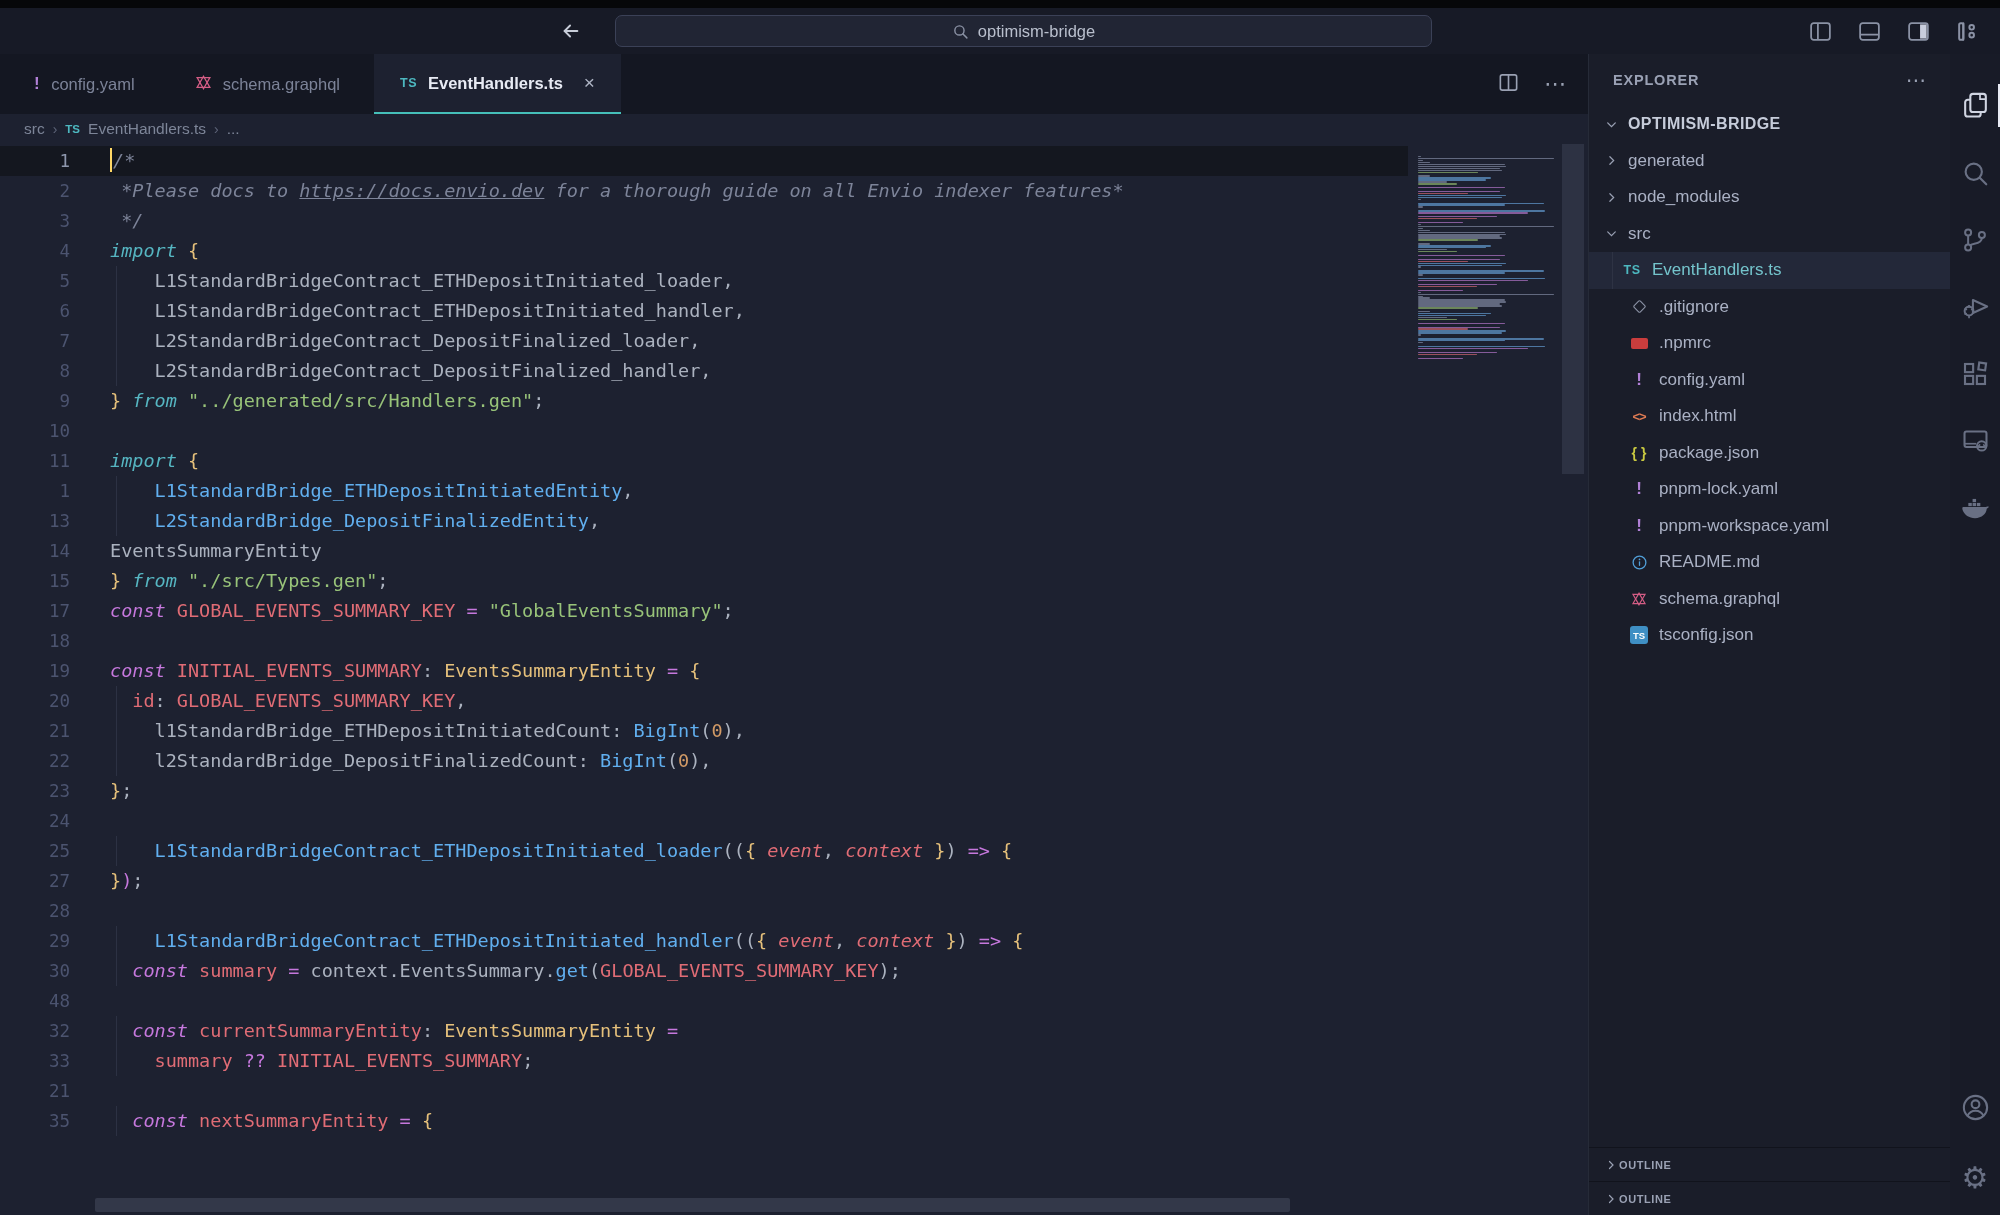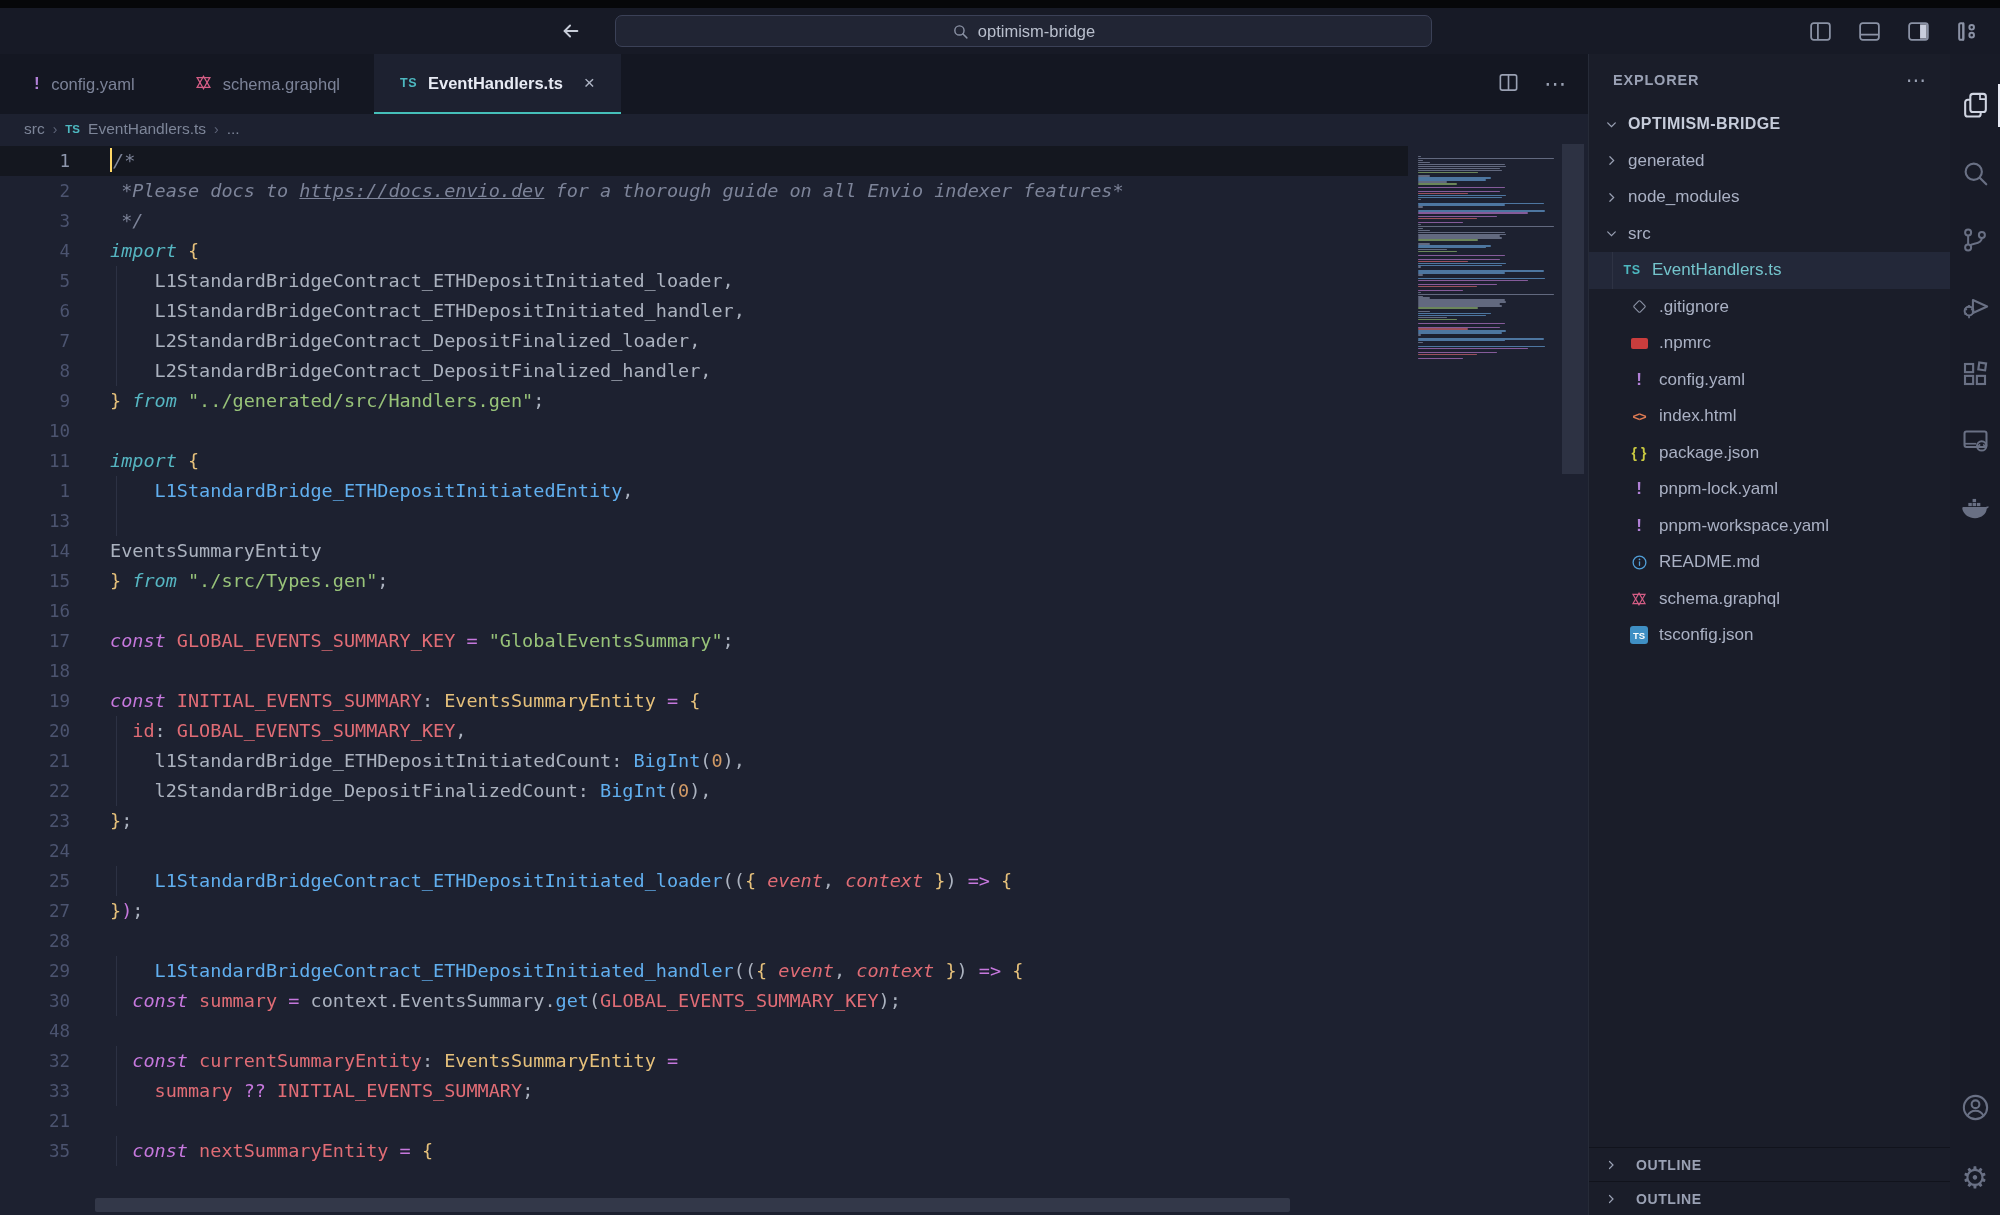--- a/index.html
+++ b/index.html
@@ -81,21 +81,21 @@
   .trow.sel { background:#232839; color:#74c4cc; }
   .trow.child { padding-left:32px; }
   .trow.child::before { content:""; position:absolute; left:23px; top:0; bottom:0; width:1px; background:#2e3344; }
   .fi-ts { color:#4db8c0; font-size:12.5px; letter-spacing:.5px; }
   .fi-yaml { color:#b180d7; font-size:17px; }
   .fi-html { color:#e07b53; font-size:13px; letter-spacing:-1px; font-weight:800; }
   .fi-json { color:#cbcb41; font-size:14px; font-weight:800; }
   .fi-npm { width:17px; height:11px; background:#ca3d3d; border-radius:2px; }
   .fi-tsbadge { width:18px; height:18px; background:#3f8fc4; color:#fff; border-radius:3px; font-size:9.5px; font-weight:800; display:flex; align-items:center; justify-content:center; }
   .sb-spacer { flex:1; }
-  .sb-section { height:34px; display:flex; align-items:center; gap:17px; padding-left:14px; border-top:1px solid #11131c; font-weight:700; font-size:14px; letter-spacing:.6px; color:#9aa1b4; }
+  .sb-section { height:34px; display:flex; align-items:center; gap:0; padding-left:14px; border-top:1px solid #11131c; font-weight:700; font-size:11px; letter-spacing:.6px; color:#9aa1b4; }
   .sb-section .chev { width:16px; display:flex; justify-content:center; }
 
   
   .activitybar { width:50px; background:#181b27; display:flex; flex-direction:column; align-items:center; padding-top:18px; }
   .act { width:50px; height:67px; display:flex; align-items:center; justify-content:center; color:#697084; position:relative; flex:0 0 auto; }
   .act.active { color:#d0d5e2; }
   .act.active::after { content:""; position:absolute; right:0; top:12px; bottom:12px; width:2.5px; background:#e8ebf4; }
   .act-spacer { flex:1; }
   .act .uni { font-size:30px; line-height:1; }
 </style>
@@ -206,24 +206,23 @@
             <div class="line"><span class="ln">3</span><span class="code"><span class="cm"> */</span></span></div>
             <div class="line"><span class="ln">4</span><span class="code"><span class="imp">import</span><span class="pr"> </span><span class="br">{</span></span></div>
             <div class="line"><span class="ln">5</span><span class="guide"></span><span class="code"><span class="pr">    L1StandardBridgeContract_ETHDepositInitiated_loader,</span></span></div>
             <div class="line"><span class="ln">6</span><span class="guide"></span><span class="code"><span class="pr">    L1StandardBridgeContract_ETHDepositInitiated_handler,</span></span></div>
             <div class="line"><span class="ln">7</span><span class="guide"></span><span class="code"><span class="pr">    L2StandardBridgeContract_DepositFinalized_loader,</span></span></div>
             <div class="line"><span class="ln">8</span><span class="guide"></span><span class="code"><span class="pr">    L2StandardBridgeContract_DepositFinalized_handler,</span></span></div>
             <div class="line"><span class="ln">9</span><span class="code"><span class="br">}</span><span class="imp"> from </span><span class="st">"../generated/src/Handlers.gen"</span><span class="pr">;</span></span></div>
             <div class="line"><span class="ln">10</span><span class="code"></span></div>
             <div class="line"><span class="ln">11</span><span class="code"><span class="imp">import</span><span class="pr"> </span><span class="br">{</span></span></div>
             <div class="line"><span class="ln">1</span><span class="guide"></span><span class="code"><span class="fn">    L1StandardBridge_ETHDepositInitiatedEntity</span><span class="pr">,</span></span></div>
-            <div class="line"><span class="ln">13</span><span class="guide"></span></div>
+            <div class="line"><span class="ln">13</span><span class="guide"></span><span class="code"><span class="fn">    L2StandardBridge_DepositFinalizedEntity</span><span class="pr">,</span></span></div>
             <div class="line"><span class="ln">14</span><span class="code"><span class="pr">EventsSummaryEntity</span></span></div>
             <div class="line"><span class="ln">15</span><span class="code"><span class="br">}</span><span class="imp"> from </span><span class="st">"./src/Types.gen"</span><span class="pr">;</span></span></div>
-            <div class="line"><span class="ln">16</span><span class="code"></span></div>
             <div class="line"><span class="ln">17</span><span class="code"><span class="kw">const </span><span class="cn">GLOBAL_EVENTS_SUMMARY_KEY</span><span class="op"> = </span><span class="st">"GlobalEventsSummary"</span><span class="pr">;</span></span></div>
             <div class="line"><span class="ln">18</span><span class="code"></span></div>
             <div class="line"><span class="ln">19</span><span class="code"><span class="kw">const </span><span class="cn">INITIAL_EVENTS_SUMMARY</span><span class="pr">: </span><span class="ty">EventsSummaryEntity</span><span class="op"> = </span><span class="br">{</span></span></div>
             <div class="line"><span class="ln">20</span><span class="guide"></span><span class="code"><span class="pr">  </span><span class="cn">id</span><span class="pr">: </span><span class="cn">GLOBAL_EVENTS_SUMMARY_KEY</span><span class="pr">,</span></span></div>
             <div class="line"><span class="ln">21</span><span class="guide"></span><span class="code"><span class="pr">    l1StandardBridge_ETHDepositInitiatedCount: </span><span class="fn">BigInt</span><span class="pr">(</span><span class="nm">0</span><span class="pr">),</span></span></div>
             <div class="line"><span class="ln">22</span><span class="guide"></span><span class="code"><span class="pr">    l2StandardBridge_DepositFinalizedCount: </span><span class="fn">BigInt</span><span class="pr">(</span><span class="nm">0</span><span class="pr">),</span></span></div>
             <div class="line"><span class="ln">23</span><span class="code"><span class="br">}</span><span class="pr">;</span></span></div>
             <div class="line"><span class="ln">24</span><span class="code"></span></div>
             <div class="line"><span class="ln">25</span><span class="guide"></span><span class="code"><span class="pr">    </span><span class="fn">L1StandardBridgeContract_ETHDepositInitiated_loader</span><span class="pr">((</span><span class="br">{</span><span class="cni"> event</span><span class="pr">,</span><span class="cni"> context</span><span class="pr"> </span><span class="br">}</span><span class="pr">)</span><span class="op"> =&gt; </span><span class="br">{</span></span></div>
             <div class="line"><span class="ln">27</span><span class="code"><span class="br">}</span><span class="op">)</span><span class="pr">;</span></span></div>

